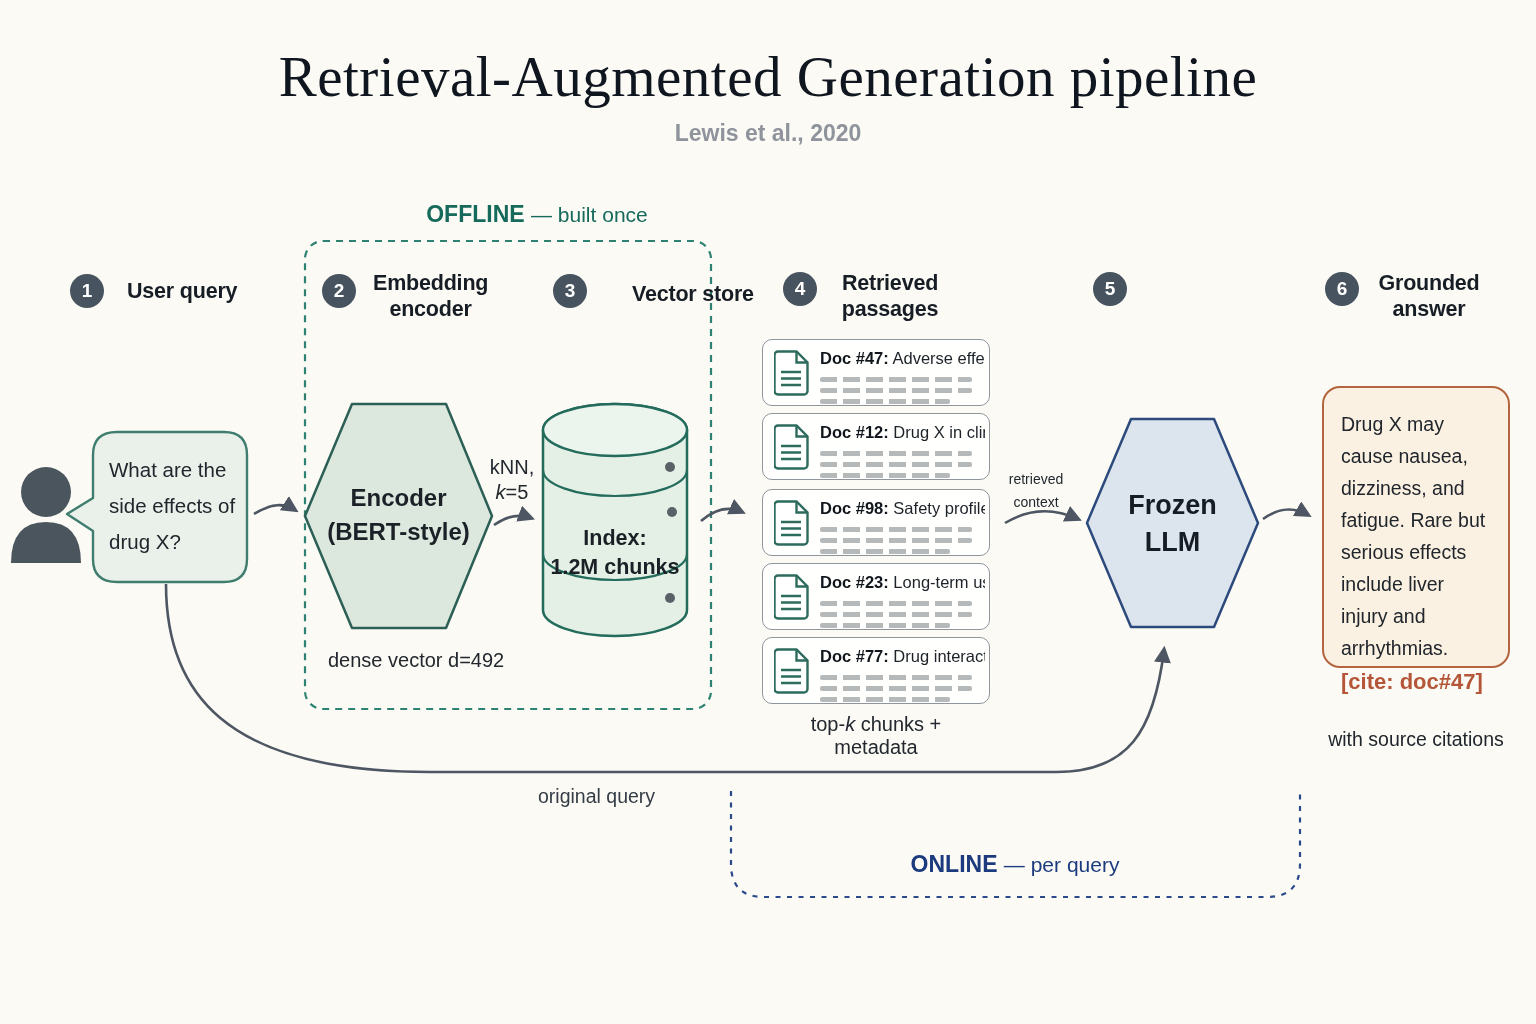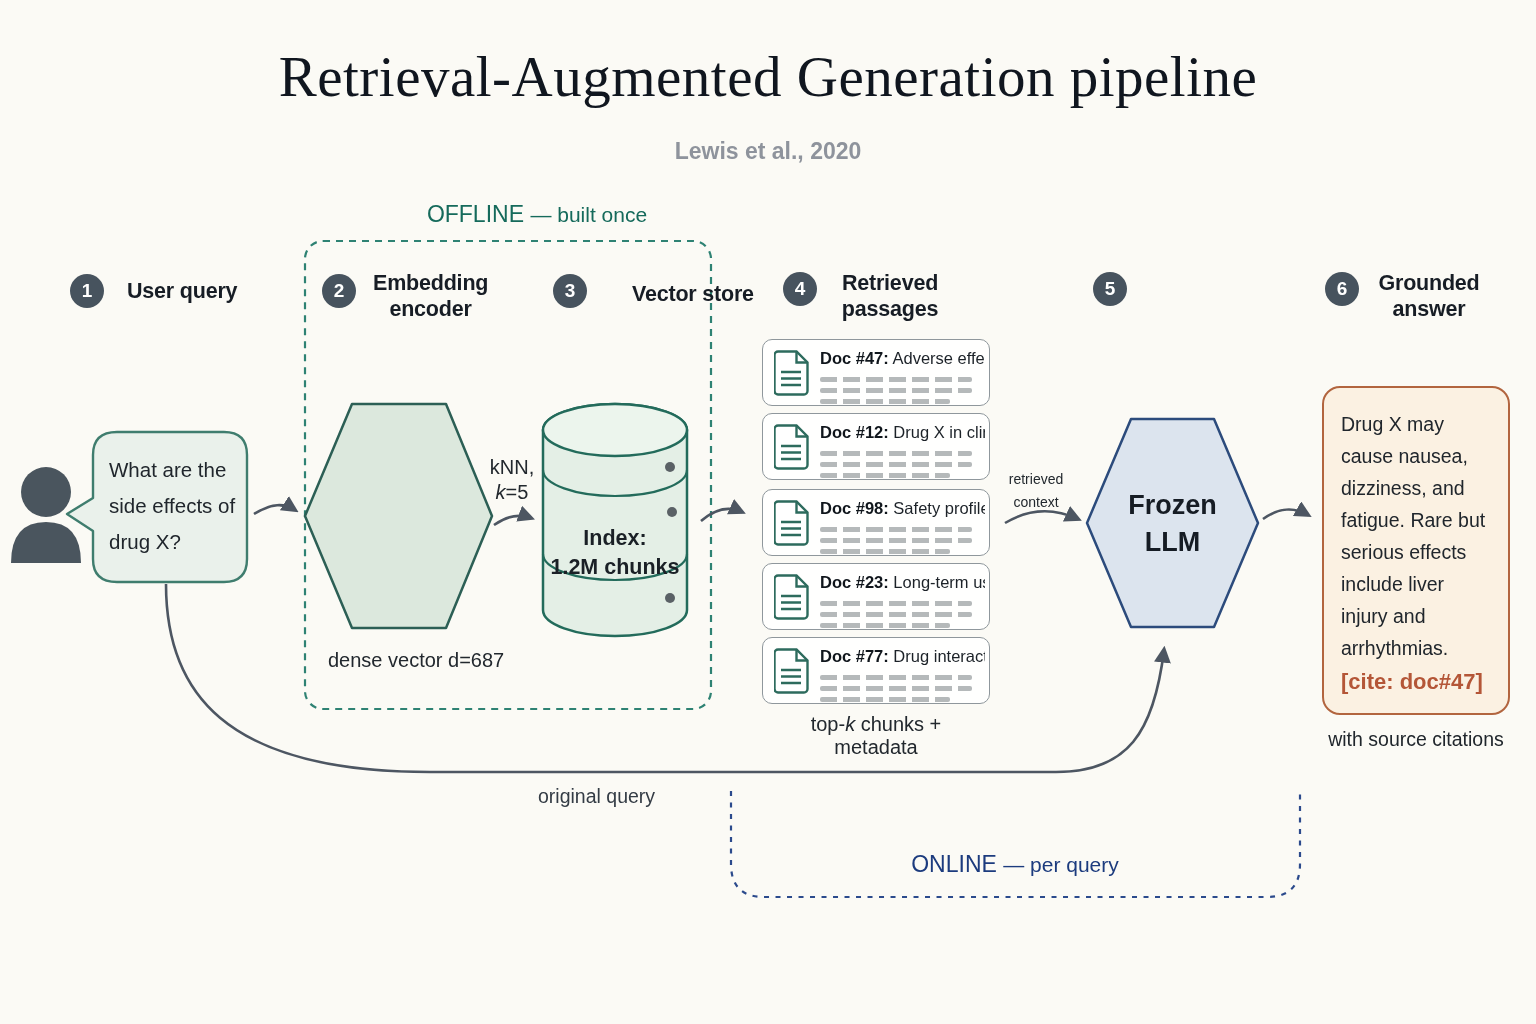--- a/index.html
+++ b/index.html
@@ -3,23 +3,23 @@
 <meta charset="utf-8">
 <style>
   html,body{margin:0;padding:0;}
   body{background:#e8e8e8;font-family:"Liberation Sans",sans-serif;}
   .canvas{position:relative;width:1536px;height:1024px;background:#fbfaf5;overflow:hidden;margin:0 auto;padding-left:25px;}
   .abs{position:absolute;}
   .svg-layer{position:absolute;left:0;top:0;width:1536px;height:1024px;z-index:0;}
   .txt{position:absolute;z-index:2;color:#1b2129;}
   .page-title{left:0;top:44px;width:1536px;text-align:center;font-family:"Liberation Serif","DejaVu Serif",serif;
     font-size:57px;font-weight:500;color:#10161f;letter-spacing:0.5px;}
-  .page-subtitle{left:0;top:138px;width:1536px;text-align:center;font-size:23px;font-weight:bold;color:#8e939c;}
+  .page-subtitle{left:0;top:120px;width:1536px;text-align:center;font-size:23px;font-weight:bold;color:#8e939c;}
   .zone-label{font-size:23px;text-align:center;}
-  .zone-label .zl-main{font-weight:normal;}
+  .zone-label .zl-main{font-weight:bold;}
   .offline-label{left:387px;top:201px;width:300px;color:#156a5b;}
   .online-label{left:840px;top:851px;width:350px;color:#1c3b7e;}
   .zone-label .zl-suffix{font-weight:normal;font-size:21px;}
   .step-circle{width:34px;height:34px;border-radius:50%;background:#47535e;color:#ffffff;font-size:19px;
     font-weight:bold;text-align:center;line-height:34px;z-index:2;position:absolute;}
   .step-label{font-weight:bold;font-size:21.5px;line-height:26px;letter-spacing:-0.2px;color:#171d25;}
   .ctr{text-align:center;}
   .bubble-text{left:109px;top:452px;width:130px;font-size:20.5px;line-height:36px;color:#20262c;}
   .hex-text{font-weight:bold;text-align:center;}
   .encoder-text{left:305px;top:481px;width:187px;font-size:24px;line-height:34px;color:#1b2127;}
@@ -31,21 +31,21 @@
   .cyl-text{left:543px;top:524px;width:144px;text-align:center;font-weight:bold;font-size:21.5px;line-height:29px;color:#1a2026;z-index:2;}
   .doc-card{position:absolute;left:762px;width:228px;height:67px;background:#fffffe;border:1.6px solid #8f979c;
     border-radius:10px;z-index:2;box-sizing:border-box;}
   .doc-icon{position:absolute;left:11px;top:10px;}
   .doc-title{position:absolute;left:57px;top:9px;width:165px;font-size:16.5px;color:#1c2228;white-space:nowrap;overflow:hidden;}
   .doc-title b{color:#10161c;}
   .ph-line{position:absolute;left:57px;height:5px;border-radius:2px;filter:blur(0.6px);
     background:repeating-linear-gradient(90deg,#b5b9ba 0 17px,rgba(255,255,255,0) 17px 23px);}
   .caption{left:770px;top:713px;width:212px;text-align:center;}
   .rc-label{left:999px;top:468px;width:74px;text-align:center;font-size:14px;line-height:23px;color:#22282e;}
-  .answer-box{left:1322px;top:386px;width:188px;height:329px;background:#fbf1e2;border:2.5px solid #b2653f;
+  .answer-box{left:1322px;top:386px;width:188px;height:282px;background:#fbf1e2;border:2.5px solid #b2653f;
     border-radius:18px;z-index:2;box-sizing:border-box;padding:20px 15px 0 17px;}
   .answer-text{font-size:19.5px;line-height:32px;color:#20262c;}
   .answer-cite{margin-top:5px;font-size:22px;font-weight:bold;color:#b45637;}
   .citations-note{left:1326px;top:686px;width:180px;text-align:center;font-size:19.5px;color:#20262c;margin-top:42px;}
   .oq-label{left:538px;top:785px;font-size:19.5px;color:#343c45;}
   .it{font-style:italic;}
 </style>
 </head>
 <body>
 
@@ -115,21 +115,25 @@
   <div class="step-circle" style="left:783px;top:272px;">4</div>
   <div class="txt step-label ctr" style="left:830px;top:270px;width:120px;">Retrieved passages</div>
 
   <div class="step-circle" style="left:1093px;top:272px;">5</div>
 
   <div class="step-circle" style="left:1325px;top:272px;">6</div>
   <div class="txt step-label ctr" style="left:1366px;top:270px;width:126px;">Grounded answer</div>
 
   <div class="txt bubble-text">What are the side effects of drug X?</div>
 
-  <div class="txt small-note dense-note">dense vector d=687</div>
+  <div class="txt hex-text encoder-text">
+    <span>Encoder</span><br>
+    <span class="sub">(BERT-style)</span>
+  </div>
+  <div class="txt small-note dense-note">dense vector d=492</div>
 
   <div class="txt small-note knn-note">
     <span>kNN,</span><br>
     <span class="it">k</span><span>=5</span>
   </div>
 
   <div class="txt cyl-text">
     <span>Index:</span><br>
     <span>1.2M chunks</span>
   </div>

